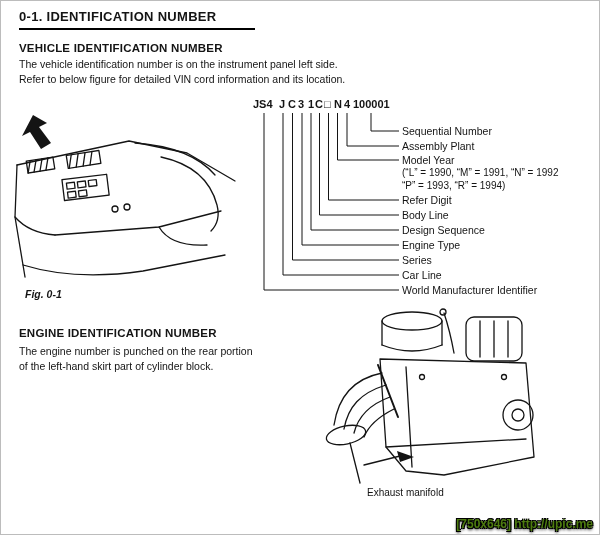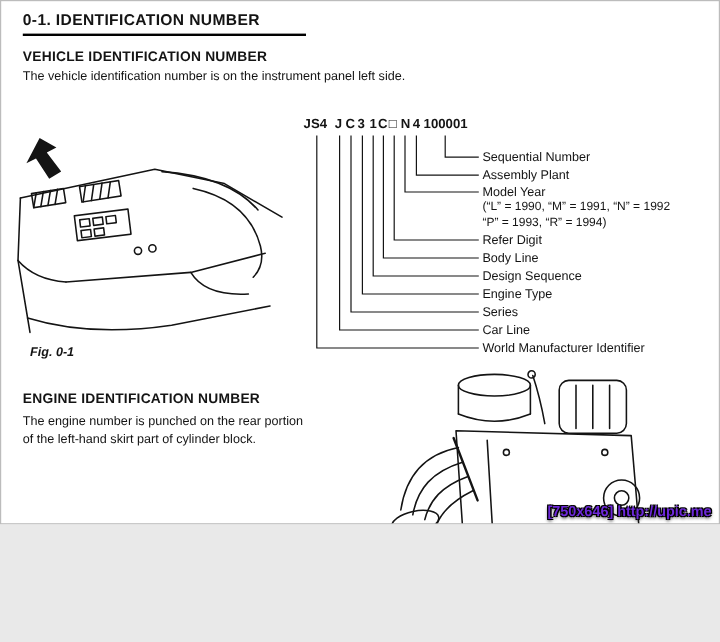--- a/index.html
+++ b/index.html
@@ -1,46 +1,47 @@
 <!DOCTYPE html>
 <html><head>
 <meta charset="utf-8">
 <style>
   html,body{margin:0;padding:0;background:#e9e9e9;}
   #page{
-    position:relative;width:600px;height:437px;background:#ffffff;
+    position:relative;width:600px;height:535px;background:#ffffff;
     font-family:"Liberation Sans",sans-serif;color:#141414;
     overflow:hidden;border:1px solid #bcbcbc;box-sizing:border-box;
   }
   .abs{position:absolute;}
   .title{font-size:13px;font-weight:bold;letter-spacing:.3px;
     border-bottom:2px solid #000;padding:0 38px 4px 0;white-space:nowrap;}
   .h2{font-size:11.5px;font-weight:bold;letter-spacing:.2px;white-space:nowrap;}
   .body-text{font-size:10.5px;white-space:nowrap;}
   .vin-part{position:absolute;top:97px;font-size:11px;font-weight:bold;white-space:nowrap;}
   .vlabel{position:absolute;left:401px;font-size:10.5px;white-space:nowrap;}
   .vlabel-sub{position:absolute;left:401px;font-size:10px;white-space:nowrap;}
   .caption{font-size:10.5px;font-weight:bold;font-style:italic;white-space:nowrap;}
   .fig-label{font-size:10px;white-space:nowrap;}
   .watermark{
-    position:absolute;right:6px;bottom:3px;font-size:12px;font-weight:bold;color:#6d28d9;
+    position:absolute;right:6px;bottom:3px;font-size:12px;font-weight:bold;color:#4d7c0f;
     text-shadow:-1px -1px 0 #000,1px -1px 0 #000,-1px 1px 0 #000,1px 1px 0 #000,0 2px 3px #000;
   }
   svg.fig{position:absolute;}
   svg.overlay{position:absolute;left:0;top:0;pointer-events:none;}
 </style>
 </head>
 <body>
 
 <div id="page">
 
   <div class="abs title" style="left:18px;top:8px;">0-1.  IDENTIFICATION NUMBER</div>
 
   <div class="abs h2" style="left:18px;top:41px;">VEHICLE IDENTIFICATION NUMBER</div>
   <div class="abs body-text" style="left:18px;top:57px;">The vehicle identification number is on the instrument panel left side.</div>
+  <div class="abs body-text" style="left:18px;top:72px;">Refer to below figure for detailed VIN cord information and its location.</div>
 
   <span class="vin-part" style="left:252px;">JS4</span>
   <span class="vin-part" style="left:278px;">J</span>
   <span class="vin-part" style="left:287px;">C</span>
   <span class="vin-part" style="left:297px;">3</span>
   <span class="vin-part" style="left:307px;">1</span>
   <span class="vin-part" style="left:314px;">C</span>
   <span class="vin-part" style="left:323px;">□</span>
   <span class="vin-part" style="left:333px;">N</span>
   <span class="vin-part" style="left:343px;">4</span>

